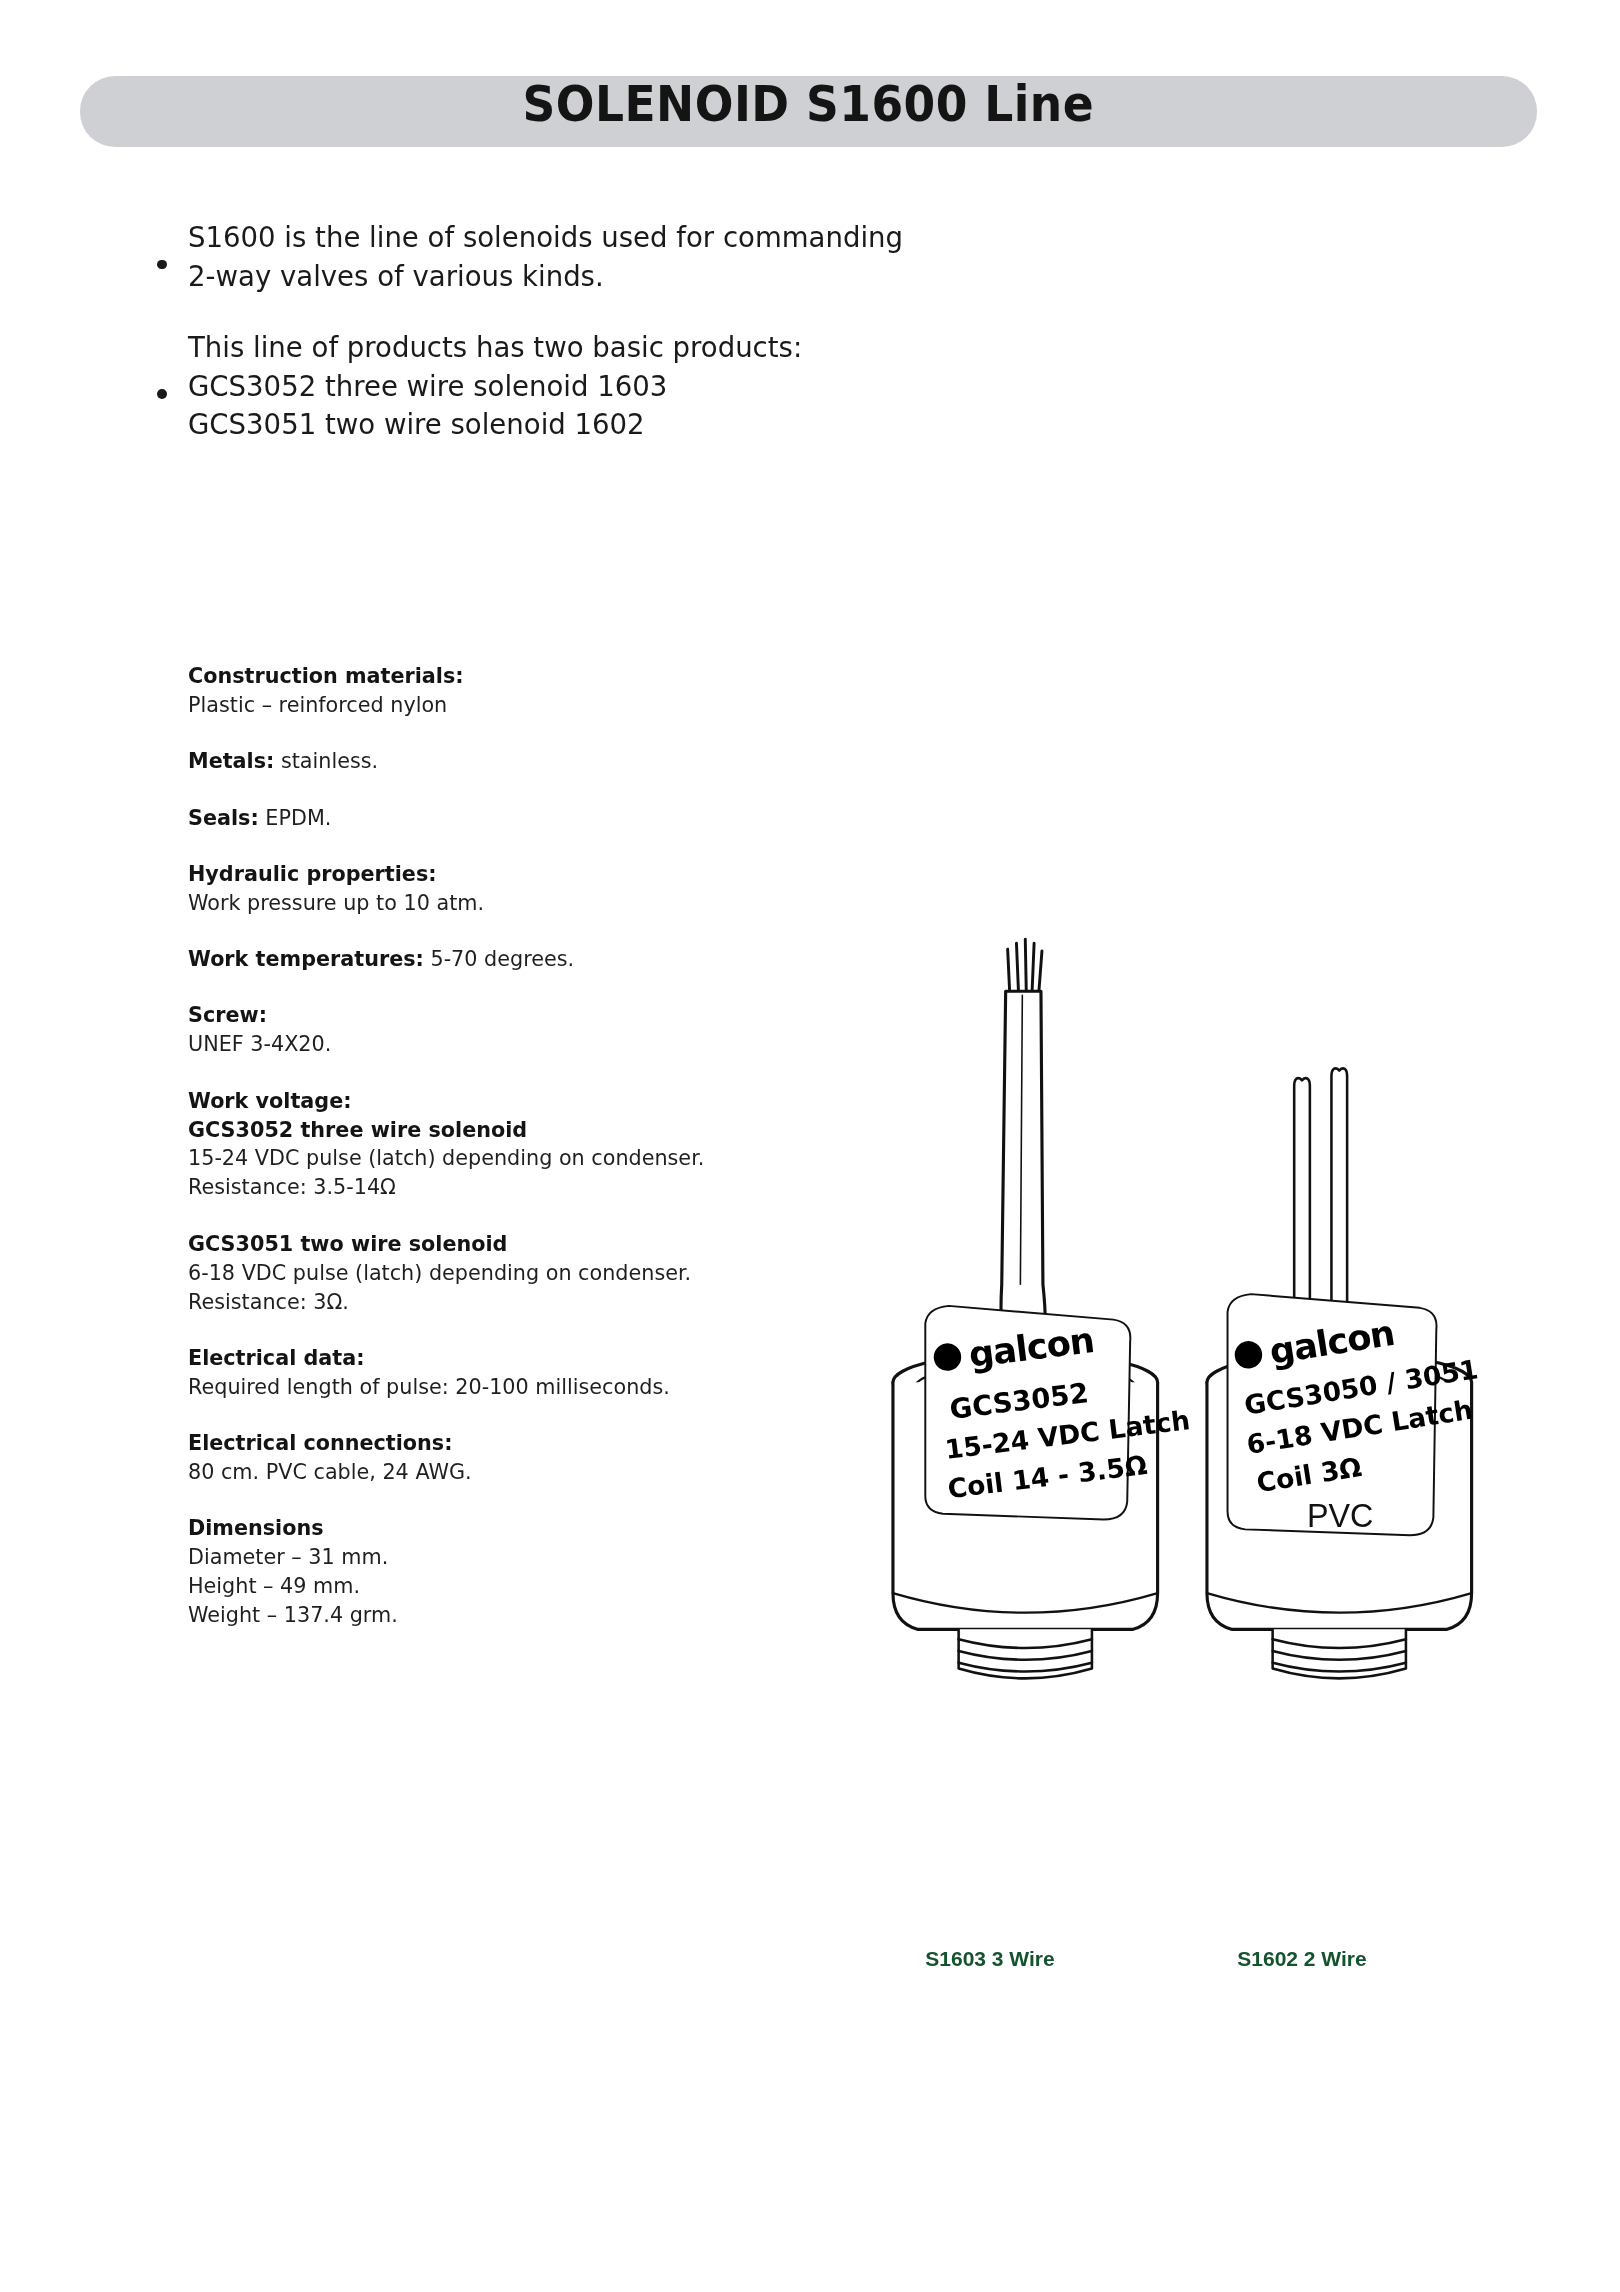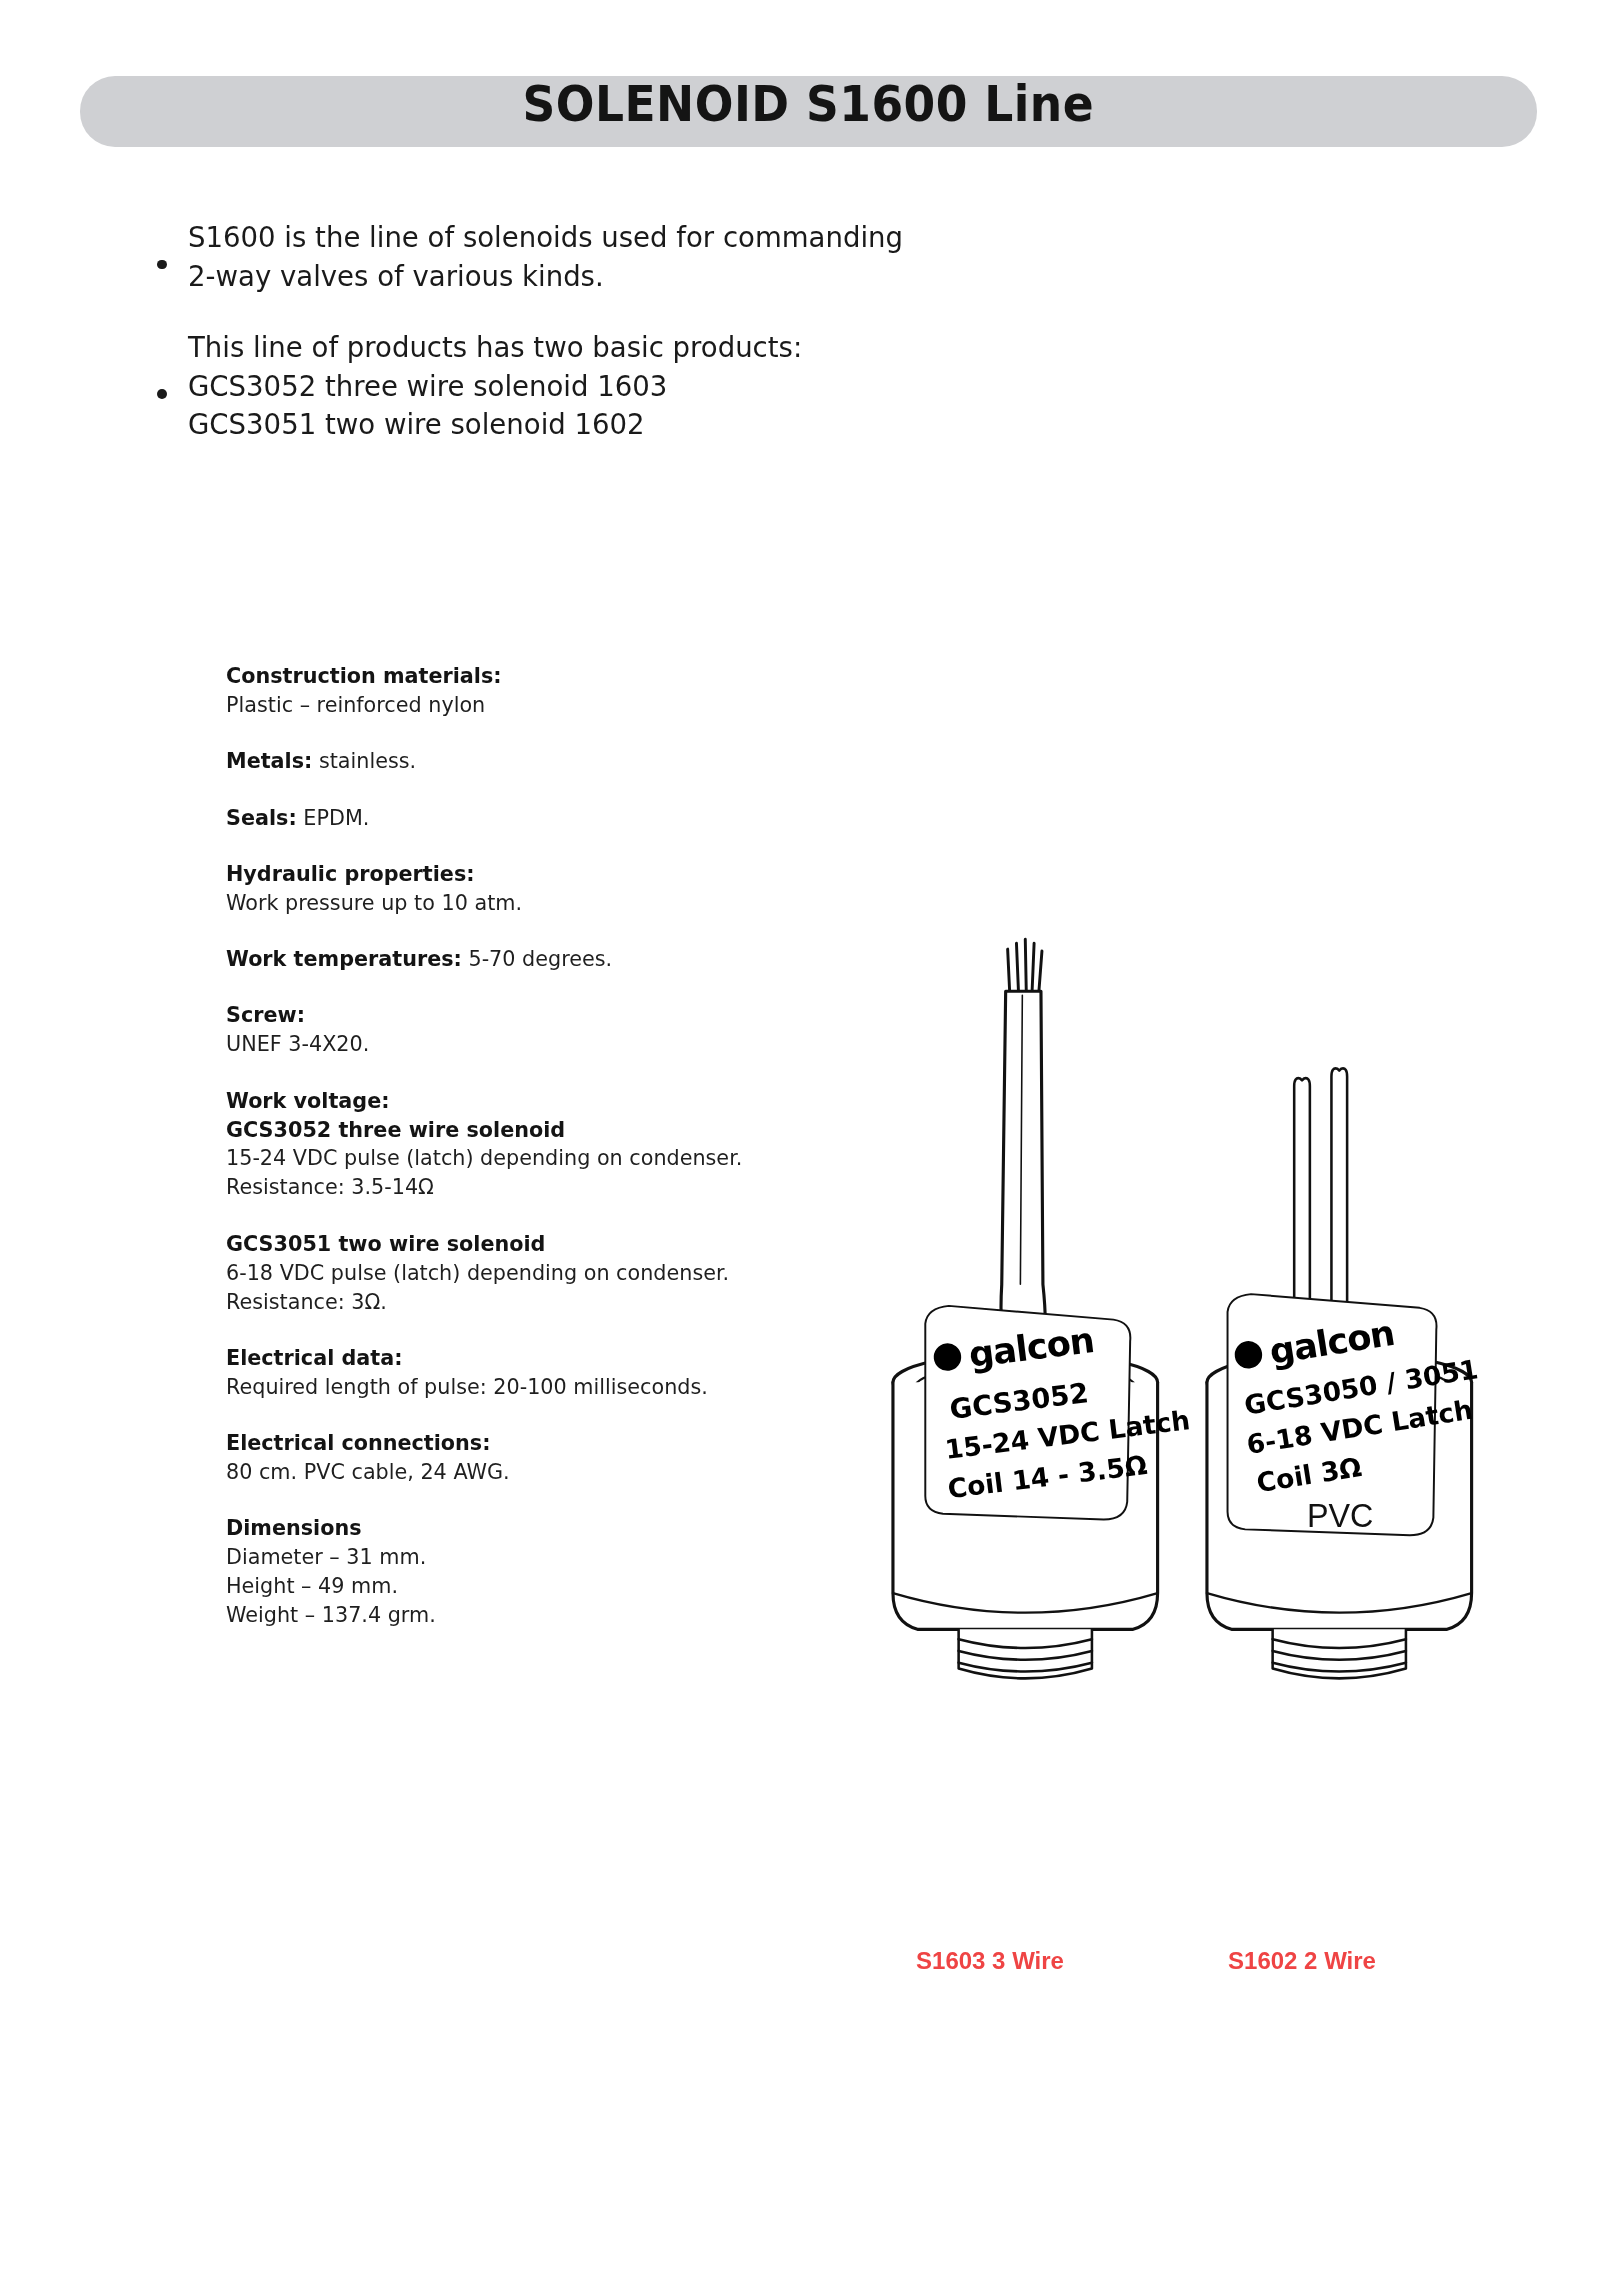--- a/index.html
+++ b/index.html
@@ -73,21 +73,20 @@
     transform: scaleX(0.95);
   }
   .bullet-body div { white-space: nowrap; }
 
   
   .specs {
     position: absolute;
     left: 188px;
     top: 662px;
     width: 686px;
-    margin-left: 38px;
   }
   .spec-block { margin-bottom: 27.4px; }
   .spec-head {
     font-size: 21.6px;
     font-weight: bold;
     color: #141414;
     line-height: 1.34;
     white-space: nowrap;
     transform-origin: left top;
     transform: scaleX(0.96);
@@ -122,23 +121,23 @@
 
   .caption-row {
     position: absolute;
     left: 843px;
     top: 1947px;
     width: 686px;
     display: flex;
   }
   .caption {
     font-family: "Liberation Sans", "DejaVu Sans", sans-serif;
-    font-size: 24px;
+    font-size: 21px;
     font-weight: bold;
-    color: #ef4444;
+    color: #14532d;
     white-space: nowrap;
     text-align: center;
   }
   .caption.left  { position: absolute; left: 0px;   width: 294px; }
   .caption.right { position: absolute; left: 312px; width: 294px; }
 
   
   .sticker-text {
     font-family: "DejaVu Sans", "Liberation Sans", sans-serif;
     font-weight: bold;

